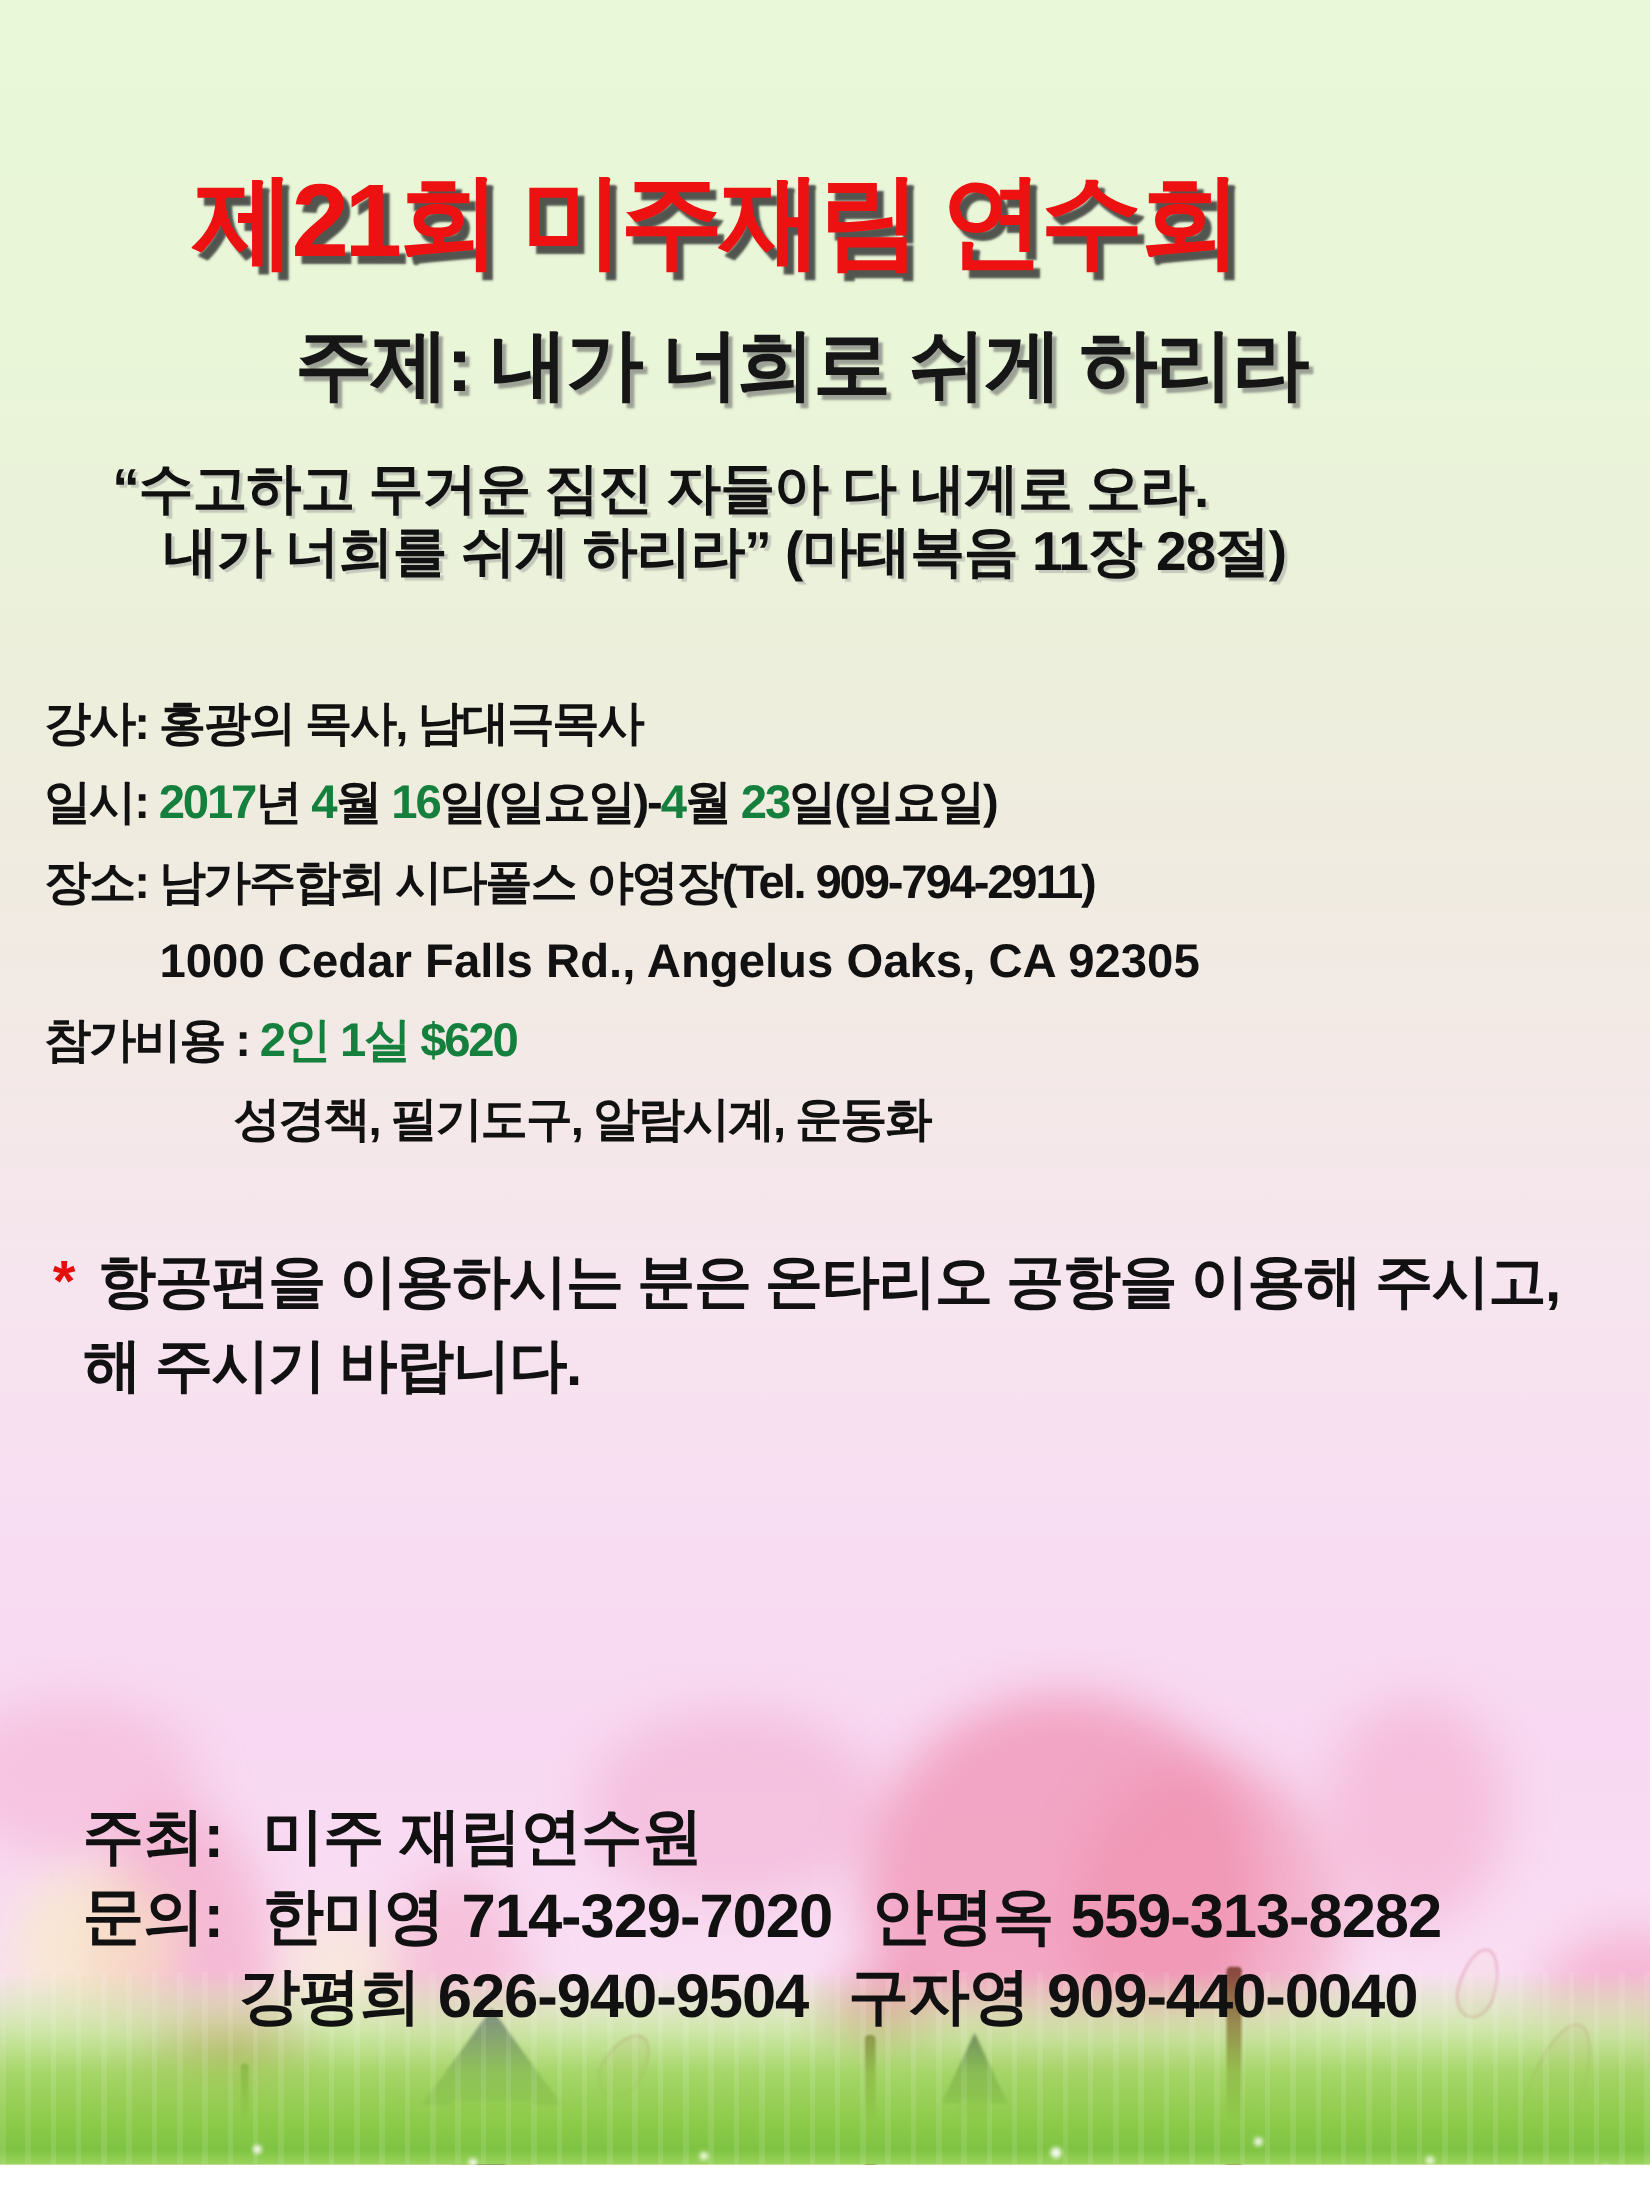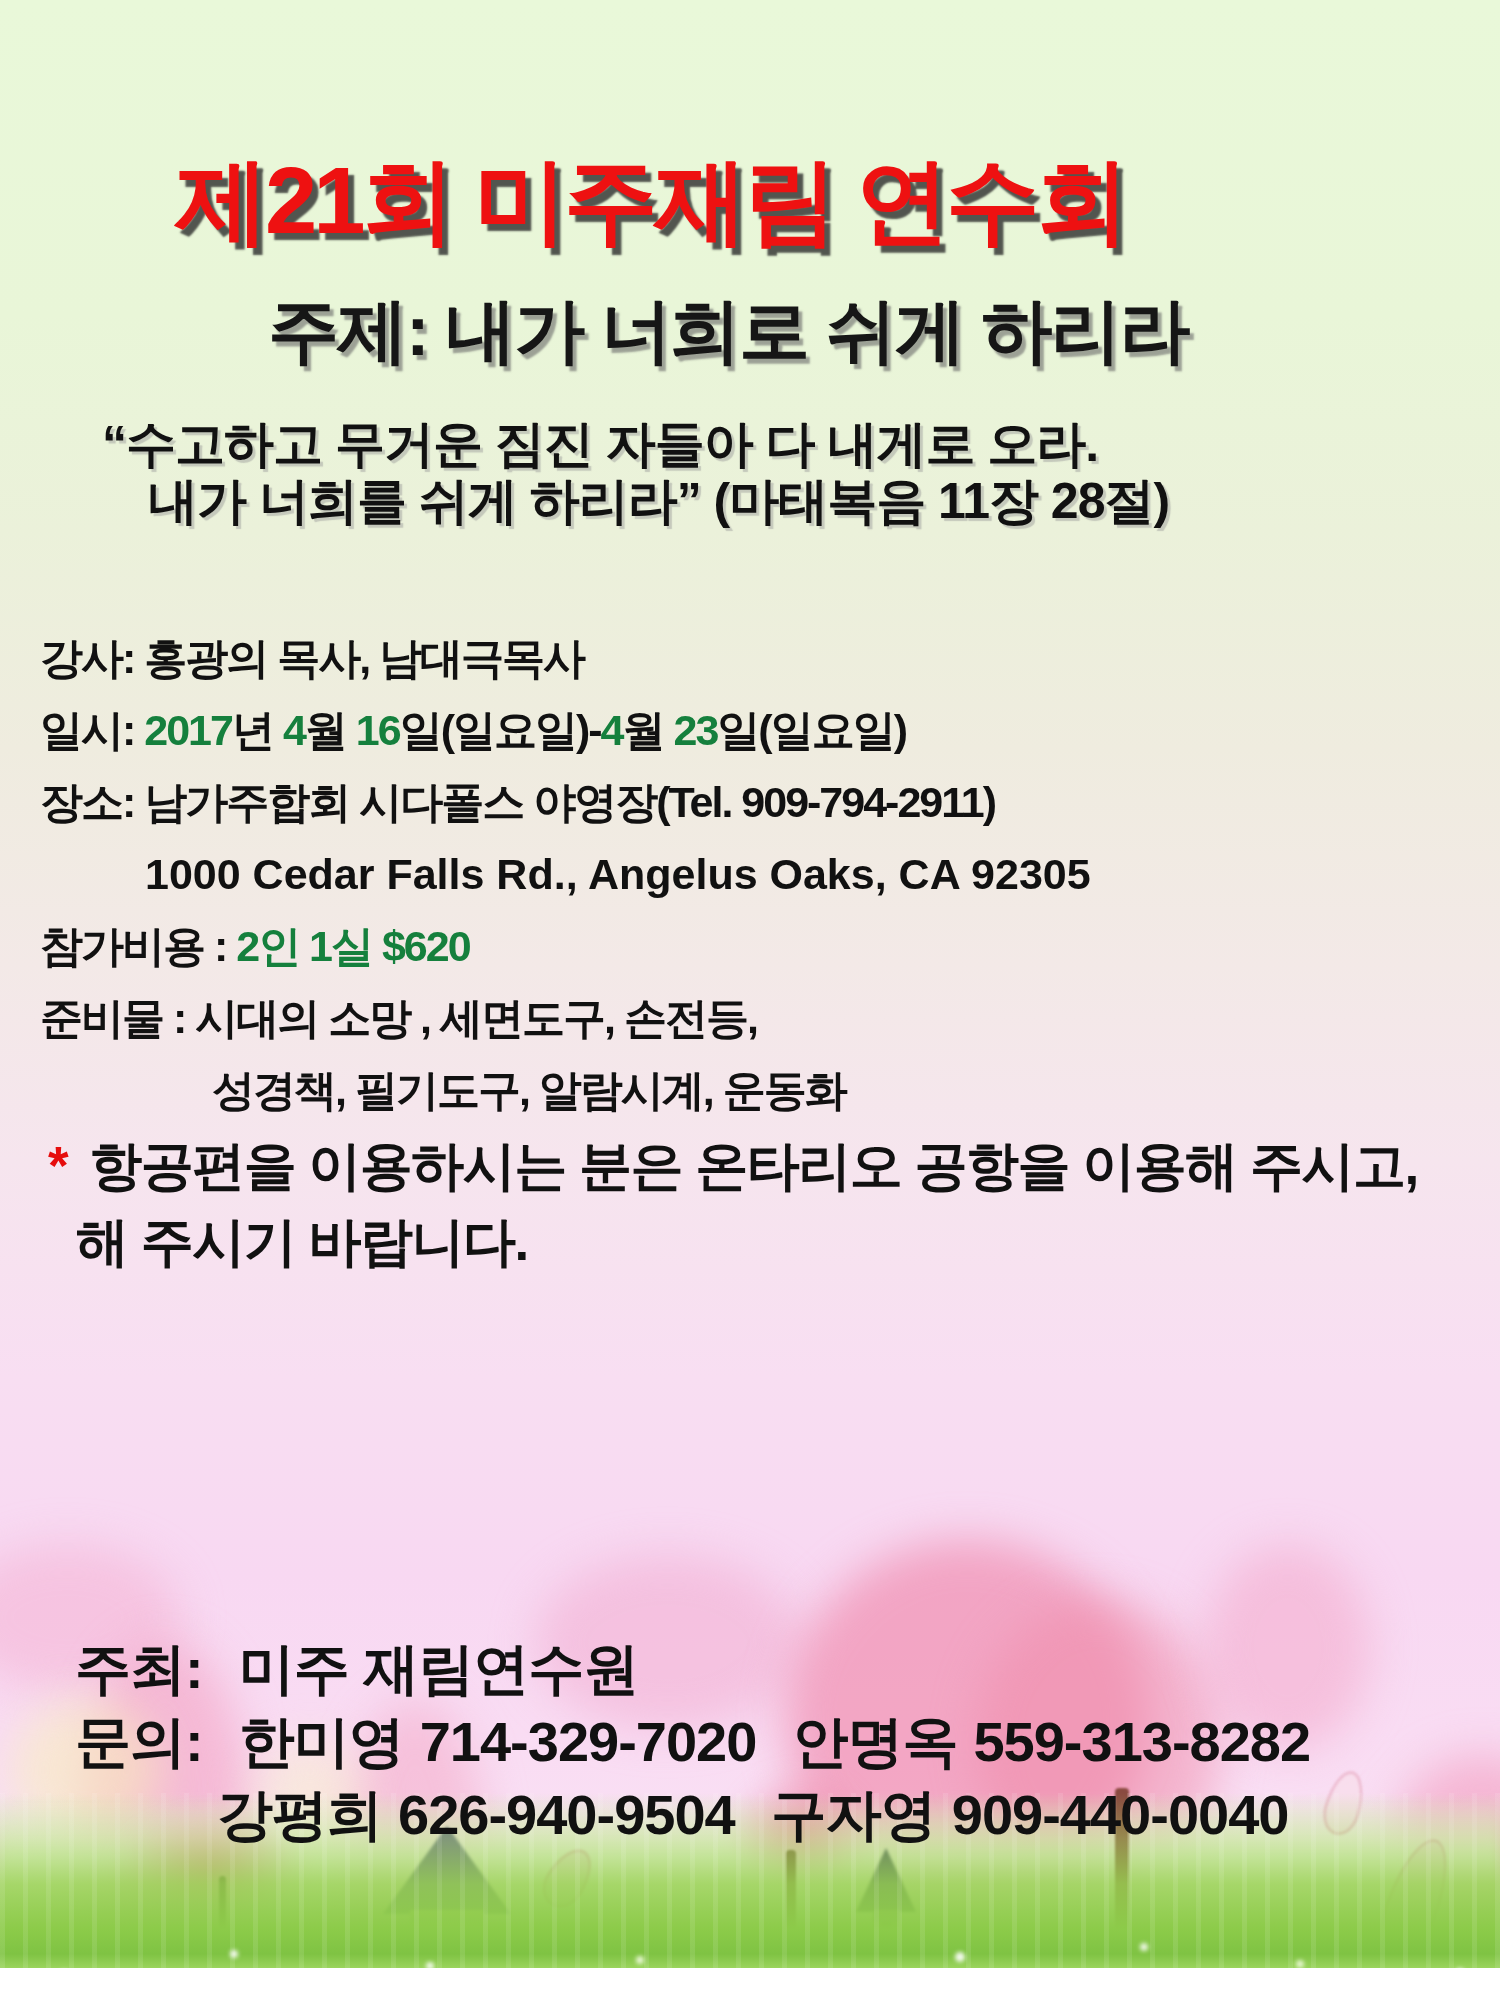--- a/index.html
+++ b/index.html
@@ -145,21 +145,20 @@
     <div class="v1">“수고하고 무거운 짐진 자들아 다 내게로 오라.</div>
     <div class="v2">내가 너희를 쉬게 하리라” (마태복음 11장 28절)</div>
   </div>
 
   <div class="txt details">
     <div>강사: 홍광의 목사, 남대극목사</div>
     <div><span>일시: </span><span class="red">2017</span><span>년 </span><span class="red">4</span><span>월 </span><span class="red">16</span><span>일(일요일)-</span><span class="red">4</span><span>월 </span><span class="red">23</span><span>일(일요일)</span></div>
     <div>장소: 남가주합회 시다폴스 야영장(Tel. 909-794-2911)</div>
     <div class="indent1">1000 Cedar Falls Rd., Angelus Oaks, CA 92305</div>
     <div><span>참가비용 : </span><span class="red">2인 1실 $620</span></div>
-    <div>준비물 : 시대의 소망 , 세면도구, 손전등,</div>
     <div class="indent2">성경책, 필기도구, 알람시계, 운동화</div>
   </div>
 
   <div class="txt note">
     <div><span class="star">*</span><span>항공편을 이용하시는 분은 온타리오 공항을 이용해 주시고,</span></div>
     <div class="cont">해 주시기 바랍니다.</div>
   </div>
 
 
   <div class="txt footer">

